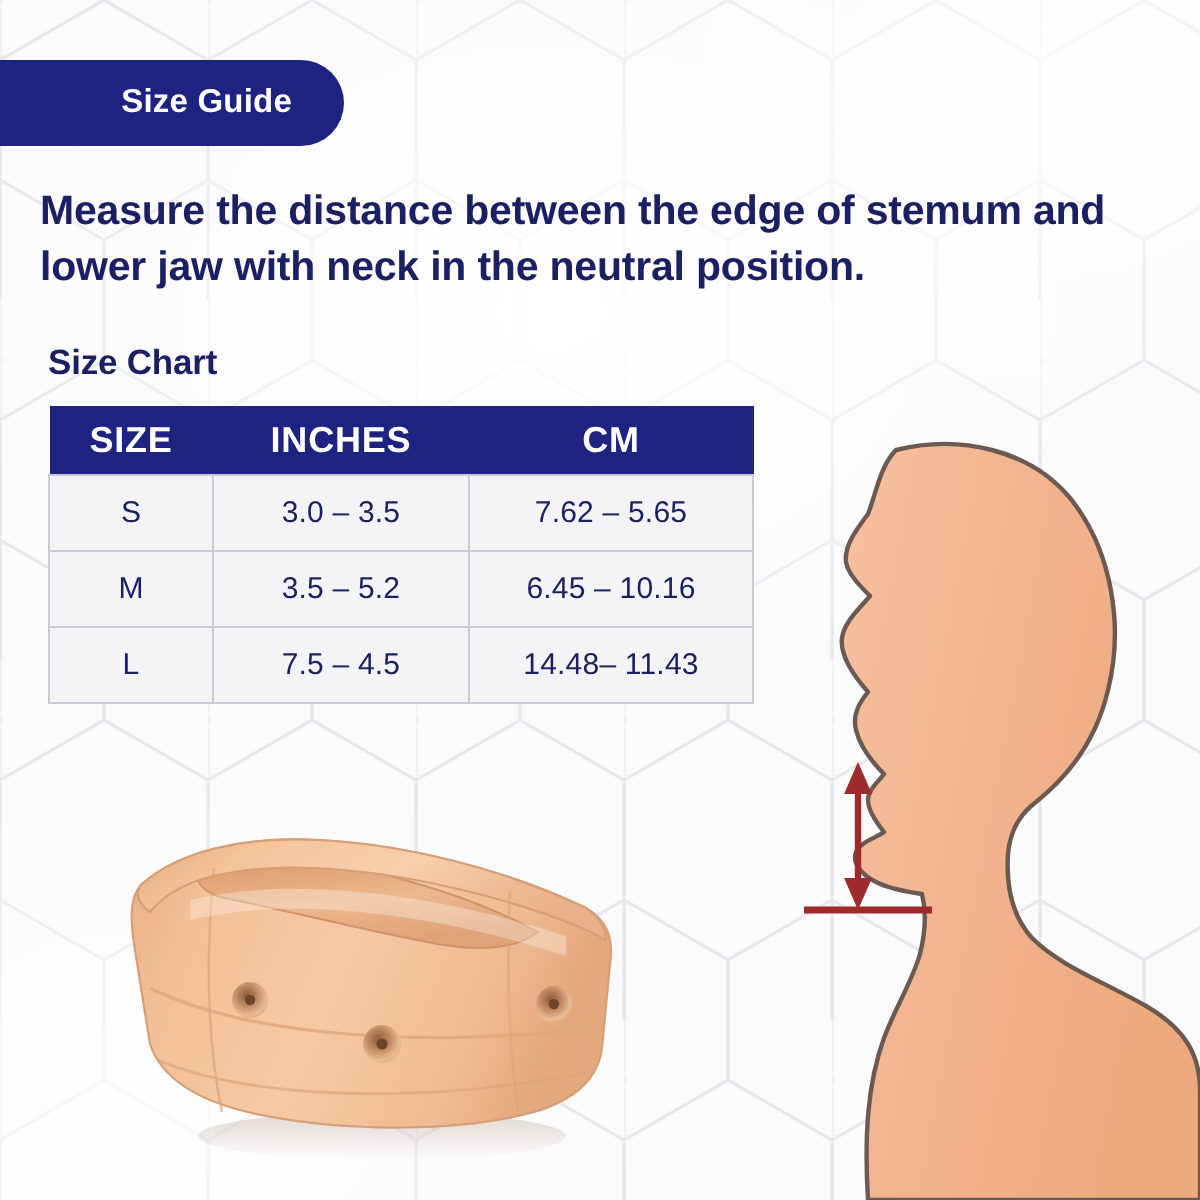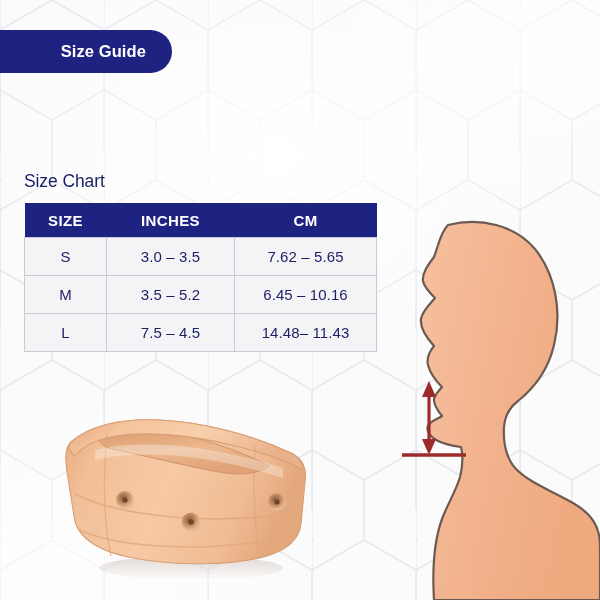--- a/index.html
+++ b/index.html
@@ -85,37 +85,37 @@
     letter-spacing: -0.1px;
   }
 
   
   .chart-heading {
     position: absolute;
     left: 24px;
     top: 171px;
     color: #1b1f63;
     font-size: 17.5px;
-    font-weight: normal;
+    font-weight: bold;
     letter-spacing: -0.1px;
   }
 
   
   .size-table {
     position: absolute;
     left: 24px;
     top: 203px;
     width: 346px;
     border-collapse: collapse;
     table-layout: fixed;
   }
   .size-table th {
     background: #1e2280;
     color: #ffffff;
-    font-size: 15px;
+    font-size: 18px;
     font-weight: bold;
     height: 32px;
     letter-spacing: 0.4px;
     border: none;
     text-align: center;
     vertical-align: middle;
   }
   .size-table td {
     background: #f4f4f7;
     color: #1b1f63;
@@ -165,20 +165,21 @@
       </pattern>
     </defs>
     <rect width="600" height="600" fill="url(#hexpat)" opacity="0.85"></rect>
   </svg>
   <div class="hex-glow"></div>
 
   <div class="badge">
     <span class="badge-label">Size Guide</span>
   </div>
 
+  <div class="instruction">Measure the distance between the edge of stemum and lower jaw with neck in the neutral position.</div>
 
   <div class="chart-heading">Size Chart</div>
 
   <table class="size-table">
     <thead>
       <tr>
         <th class="col-size">SIZE</th>
         <th class="col-inch">INCHES</th>
         <th class="col-cm">CM</th>
       </tr>

